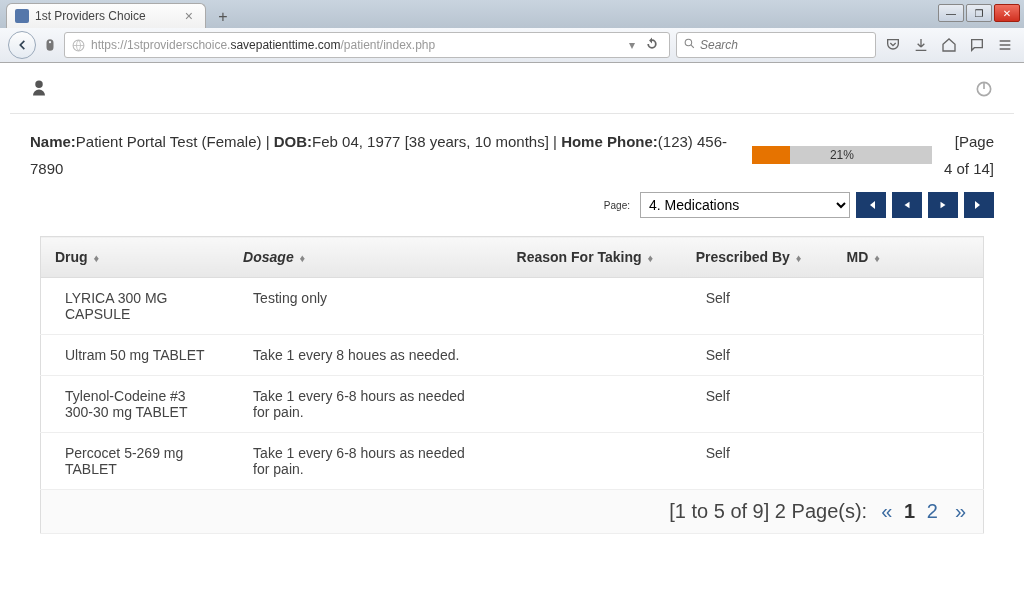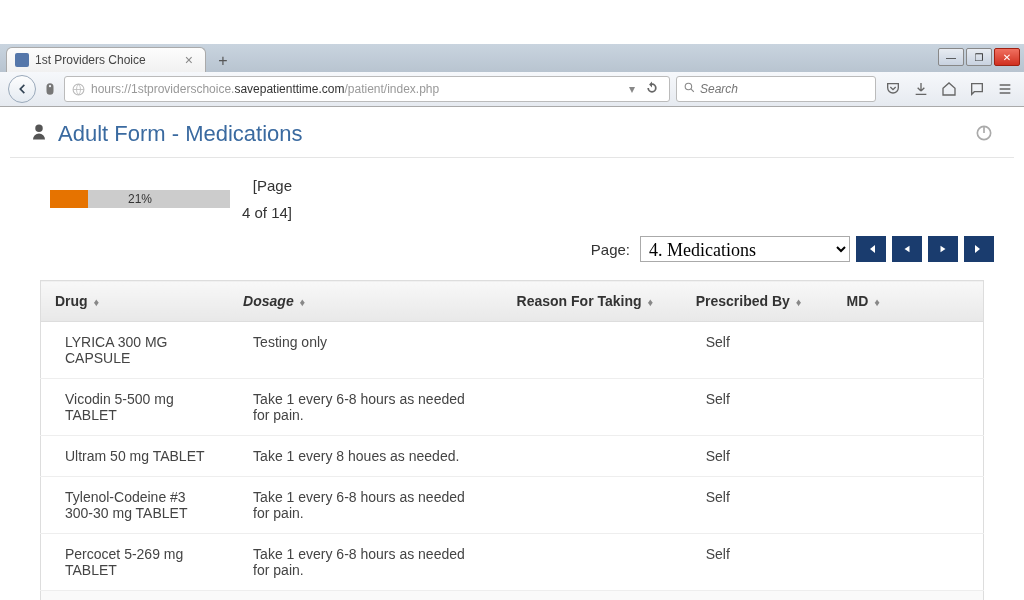--- a/index.html
+++ b/index.html
@@ -43,22 +43,22 @@
 .patient-bar { display: flex; align-items: flex-start; padding: 14px 20px 6px 20px; font-size: 15px; color: #333; line-height: 1.8; }
 .patient-info { flex: 1; }
 .patient-info b { font-weight: bold; }
 .progress-block { display: flex; align-items: center; gap: 12px; margin-left: 20px; }
 .progress-bar { width: 180px; height: 18px; background: #ccc; position: relative; }
 .progress-fill { position: absolute; left: 0; top: 0; height: 100%; background: #e67300; }
 .progress-text { position: absolute; width: 100%; text-align: center; font-size: 12px; line-height: 18px; color: #333; }
 .page-indicator { font-size: 15px; color: #333; text-align: right; }
 
 .page-nav { display: flex; align-items: center; justify-content: flex-end; padding: 4px 20px 18px 20px; gap: 6px; }
-.page-nav-label { font-size: 15px; margin-right: 4px; }
-.page-select { width: 210px; height: 26px; border: 1px solid #aaa; font-size: 18px; padding: 2px 4px; background: #fff; font-family: Liberation Serif, serif; }
+.page-nav-label { font-size: 10px; margin-right: 4px; }
+.page-select { width: 210px; height: 26px; border: 1px solid #aaa; font-size: 14px; padding: 2px 4px; background: #fff; }
 .nav-btn { width: 30px; height: 26px; background: #1a3c6e; color: #fff; display: flex; align-items: center; justify-content: center; cursor: pointer; font-size: 12px; border: none; }
 .nav-btn svg { fill: #fff; }
 
 .table-wrap { padding: 0 30px; }
 table.meds { width: 100%; border-collapse: collapse; border: 1px solid #ddd; }
 table.meds th { background: linear-gradient(to bottom, #f8f8f8, #e8e8e8); text-align: left; padding: 12px 14px; font-size: 14px; color: #333; border-bottom: 1px solid #ddd; font-weight: bold; }
 table.meds th .sort { font-size: 11px; color: #888; margin-left: 2px; }
 table.meds td { padding: 12px 24px; font-size: 14px; color: #444; border-bottom: 1px solid #eee; vertical-align: top; }
 table.meds tfoot td { text-align: right; background: #fafafa; font-size: 20px; padding: 10px 14px; }
 .pager-link { color: #3a6aa0; cursor: pointer; padding: 0 3px; }
@@ -67,21 +67,21 @@
 .col-drug { width: 20%; }
 .col-dosage { width: 29%; font-style: italic; }
 .col-reason { width: 19%; }
 .col-presc { width: 16%; }
 .col-md { width: 16%; }
 </style>
 </head>
 <body>
 
 <div class="browser-chrome">
-  <div class="tab-bar" style="position:relative;margin-top:44px;">
+  <div class="tab-bar" style="position:relative;">
     <div class="tab">
       <span class="tab-icon"></span>
       <span>1st Providers Choice</span>
       <span class="tab-close">×</span>
     </div>
     <div class="new-tab">+</div>
     <div class="window-controls">
       <div class="win-btn win-min">—</div>
       <div class="win-btn win-max">❐</div>
       <div class="win-btn win-close">✕</div>
@@ -99,21 +99,21 @@
         </svg>
     </div>
     <div class="url-bar">
       <span class="url-icon">
         <svg width="13" height="13" viewBox="0 0 24 24">
             <circle cx="12" cy="12" r="10" fill="none" stroke="#bbb" stroke-width="2"></circle>
             <path d="M2 12h20M12 2a15 15 0 010 20M12 2a15 15 0 000 20" fill="none" stroke="#bbb" stroke-width="1.5"></path>
           </svg>
       </span>
       <span class="url-text">
-        <span>hours://1stproviderschoice.</span><span class="domain">savepatienttime.com</span><span>/patient/index.php</span>
+        <span>https://1stproviderschoice.</span><span class="domain">savepatienttime.com</span><span>/patient/index.php</span>
       </span>
       <span class="url-dropdown">▾</span>
       <span class="url-reload">
         <svg width="14" height="14" viewBox="0 0 24 24">
             <path d="M12 4V1L7 6l5 5V7a5 5 0 11-5 5H4a8 8 0 108-8z" fill="#666"></path>
           </svg>
       </span>
     </div>
     <div class="search-bar">
       <span class="search-icon">
@@ -153,31 +153,33 @@
 </div>
 
 <div class="content">
   <div class="page-header">
     <div class="page-title">
       <span class="page-title-icon">
         <svg width="18" height="18" viewBox="0 0 24 24">
             <path d="M12 12a5 5 0 100-10 5 5 0 000 10zm-8 10a8 8 0 0116 0H4z" fill="#555"></path>
           </svg>
       </span>
-      <span>Adult Form - Medications</span>
     </div>
     <div class="power-icon">
       <svg width="20" height="20" viewBox="0 0 24 24">
           <circle cx="12" cy="12" r="8" fill="none" stroke="#aaa" stroke-width="2"></circle>
           <path d="M12 4v8" stroke="#aaa" stroke-width="2"></path>
         </svg>
     </div>
   </div>
 
   <div class="patient-bar">
+    <div class="patient-info">
+      <b>Name:</b><span>Patient Portal Test (Female)</span><span> | </span><b>DOB:</b><span>Feb 04, 1977  [38 years, 10 months]</span><span> | </span><b>Home Phone:</b><span>(123) 456-7890</span>
+    </div>
     <div class="progress-block">
       <div class="progress-bar">
         <div class="progress-fill" style="width:21%"></div>
         <div class="progress-text">21%</div>
       </div>
       <div class="page-indicator">
         <span>[Page</span><br>
         <span>4 of 14]</span>
       </div>
     </div>
@@ -223,27 +225,20 @@
       </thead>
       <tbody>
         <tr>
           <td>LYRICA 300 MG CAPSULE</td>
           <td>Testing only</td>
           <td></td>
           <td>Self</td>
           <td></td>
         </tr>
         <tr>
-          <td>Vicodin 5-500 mg TABLET</td>
-          <td>Take 1 every 6-8 hours as needed for pain.</td>
-          <td></td>
-          <td>Self</td>
-          <td></td>
-        </tr>
-        <tr>
           <td>Ultram 50 mg TABLET</td>
           <td>Take 1 every 8 houes as needed.</td>
           <td></td>
           <td>Self</td>
           <td></td>
         </tr>
         <tr>
           <td>Tylenol-Codeine #3 300-30 mg TABLET</td>
           <td>Take 1 every 6-8 hours as needed for pain.</td>
           <td></td>

